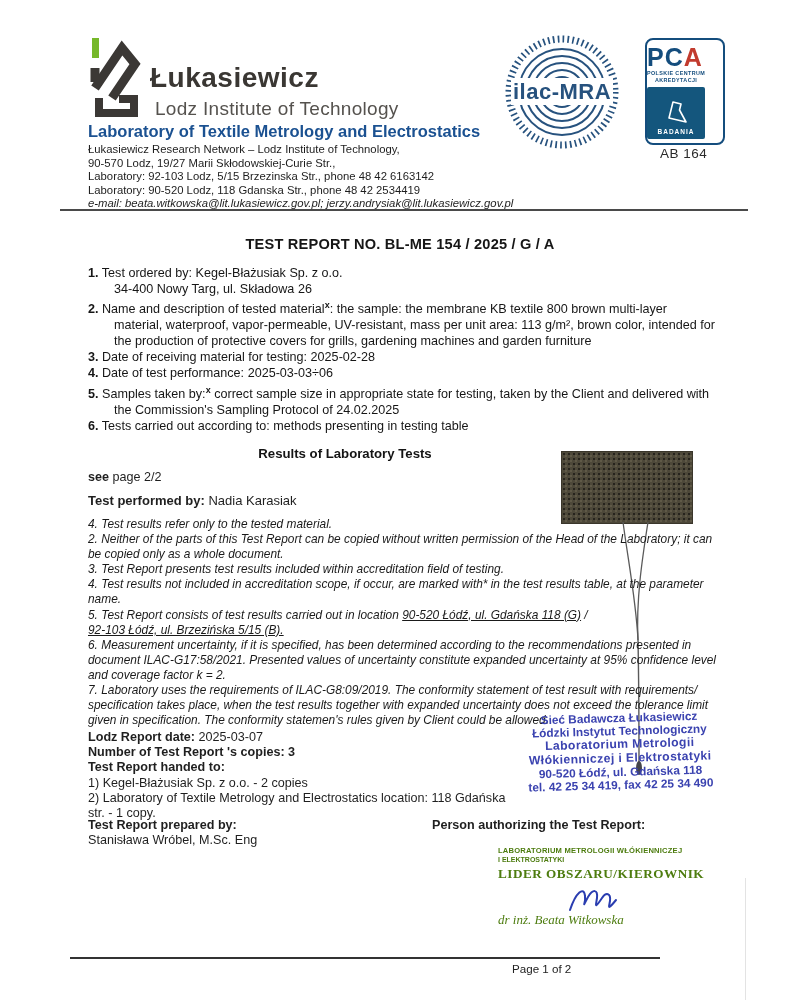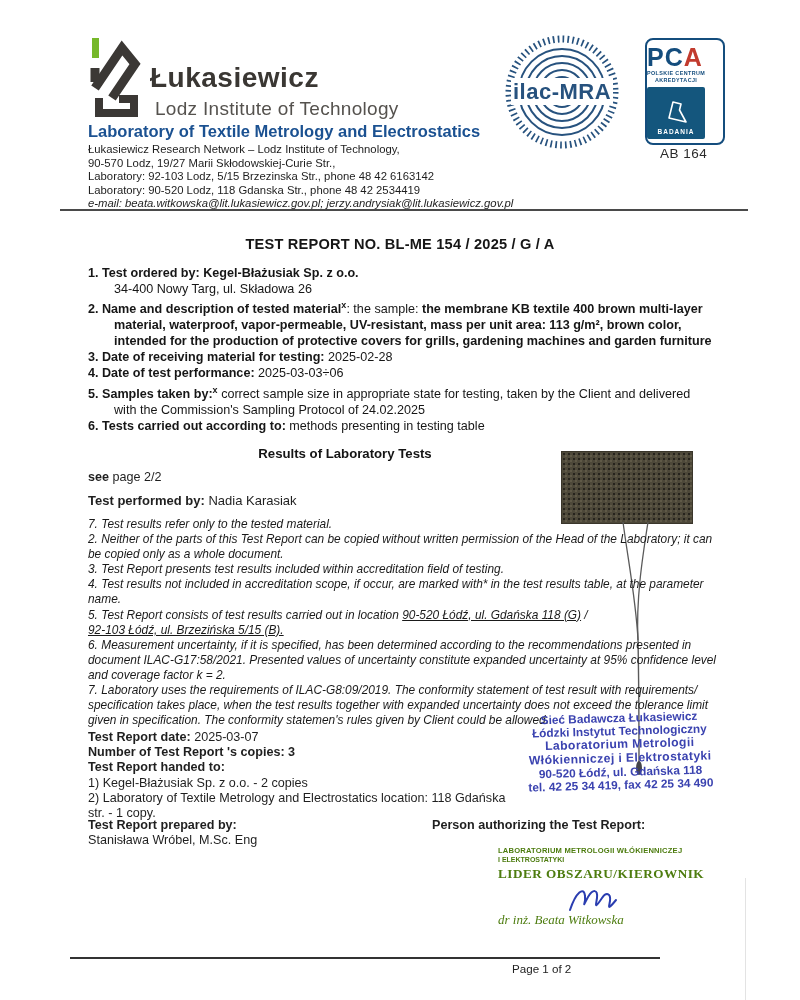--- a/index.html
+++ b/index.html
@@ -21,21 +21,21 @@
   .pca-sub{font-size:5.4px;font-weight:bold;color:#144d7d;line-height:6.5px;text-align:center;letter-spacing:.4px;}
   .pca-badge{width:58px;height:52px;background:#14567d;margin-top:4px;border-radius:2px;
              display:flex;flex-direction:column;align-items:center;justify-content:flex-end;}
   .pca-badge .b-label{font-size:6.5px;color:#fff;font-weight:bold;letter-spacing:1px;margin-bottom:4px;}
   .ab-num{font-size:13.5px;color:#2b2b2b;letter-spacing:.5px;}
   
   .title{font-size:14.6px;font-weight:bold;letter-spacing:.2px;text-align:center;color:#161616;}
   .items{font-size:12.6px;line-height:15.8px;color:#161616;}
   .items p{margin:0 0 .5px 0;padding-left:26px;text-indent:-26px;}
   .items .num{font-weight:bold;}
-  .items b{font-weight:bold;}
+  .items b{font-weight:normal;}
   .items sup{font-size:9px;font-weight:bold;}
   .results-title{font-size:13.2px;font-weight:bold;text-align:center;color:#141414;}
   .seepage{font-size:12.6px;}
   .performed{font-size:13px;}
   .notes{font-size:11.9px;line-height:15.1px;font-style:italic;color:#1a1a1a;}
   .notes p{margin:0;}
   .notes .loc{text-decoration:underline;}
   
   .swatch{width:130px;height:71px;background-color:#4d4839;border:1px solid #3a362b;
           background-image:radial-gradient(circle at 2px 2px,#26231c 1.1px,transparent 1.5px),
@@ -108,21 +108,21 @@
     </div>
   </div>
   <div class="abs ab-num" style="left:660px;top:146px">AB 164</div>
 
   <div class="abs hrule" style="left:60px;top:209px;width:688px"></div>
 
   <div class="abs title" style="left:0;top:236px;width:800px">TEST REPORT NO.  BL-ME 154 / 2025 / G / A</div>
 
   <div class="abs items" style="left:88px;top:266px;width:628px">
     <p><b class="num">1.</b> <b>Test ordered by: Kegel-Błażusiak Sp. z o.o.</b><br><span>34-400 Nowy Targ, ul. Składowa 26</span></p>
-    <p><b class="num">2.</b> <b>Name and description of tested material</b><sup>x</sup><span>: the sample: </span><b>the membrane KB textile 400 brown multi-layer material, waterproof, vapor-permeable, UV-resistant, mass per unit area: 113 g/m², brown color, intended for the production of protective covers for grills, gardening machines and garden furniture</b></p>
+    <p><b class="num">2.</b> <b>Name and description of tested material</b><sup>x</sup><span>: the sample: </span><b>the membrane KB textile 800 brown multi-layer material, waterproof, vapor-permeable, UV-resistant, mass per unit area: 113 g/m², brown color, intended for the production of protective covers for grills, gardening machines and garden furniture</b></p>
     <p><b class="num">3.</b> <b>Date of receiving material for testing:</b> <span>2025-02-28</span></p>
     <p><b class="num">4.</b> <b>Date of test performance:</b> <span>2025-03-03÷06</span></p>
     <p><b class="num">5.</b> <b>Samples taken by:</b><sup>x</sup> <span>correct sample size in appropriate state for testing, taken by the Client and delivered with the Commission's Sampling Protocol of 24.02.2025</span></p>
     <p><b class="num">6.</b> <b>Tests carried out according to:</b> <span>methods presenting in testing table</span></p>
   </div>
 
   <div class="abs results-title" style="left:0;top:446px;width:690px">Results of Laboratory Tests</div>
   <div class="abs seepage" style="left:88px;top:470px">
     <b>see</b><span> page  2/2</span>
   </div>
@@ -133,40 +133,40 @@
   <div class="abs swatch" style="left:561px;top:451px"></div>
 
   <svg class="abs" style="left:560px;top:520px" width="120" height="265" viewBox="0 0 120 265">
     <path d="M63 2 C68 40 76 80 78 120" fill="none" stroke="#5a5a5a" stroke-width="1.3"></path>
     <path d="M88 2 C82 40 76 80 78 120" fill="none" stroke="#5a5a5a" stroke-width="1.3"></path>
     <path d="M78 120 C79 170 79 215 79 244" fill="none" stroke="#5a5a5a" stroke-width="1.4"></path>
     <ellipse cx="79" cy="248" rx="3" ry="7" fill="#44444a"></ellipse>
   </svg>
 
   <div class="abs notes" style="left:88px;top:517px;width:632px">
-    <p>7.  Test results refer only to the tested material.</p>
+    <p>4.  Test results refer only to the tested material.</p>
     <p>2.  Neither of the parts of this Test Report can be copied without written permission of the Head of the Laboratory; it can be copied only as a whole document.</p>
     <p>3.  Test Report presents test results  included within accreditation  field of testing.</p>
     <p>4.  Test results not included in accreditation scope, if occur, are marked with* in the test results table, at the parameter name.</p>
     <p><span>5.  Test Report consists of test results carried out in location </span><span class="loc">90-520 Łódź, ul. Gdańska 118 (G)</span><span> / </span><br><span class="loc">92-103 Łódź, ul. Brzezińska 5/15 (B).</span></p>
     <p>6.  Measurement uncertainty, if it is specified, has been determined according to the recommendations presented in document ILAC-G17:58/2021. Presented values of uncertainty constitute expanded uncertainty at 95% confidence level  and coverage factor k = 2.</p>
     <p>7.  Laboratory uses the requirements of ILAC-G8:09/2019. The conformity statement of test result with requirements/ specification takes place, when the test results together with expanded uncertainty does not exceed the tolerance limit given in specification. The conformity statemen's rules given by Client could be allowed.</p>
   </div>
 
   <div class="abs addr-stamp" style="left:492px;top:712px">
     <div class="l1">Sieć Badawcza Łukasiewicz</div>
     <div class="l1">Łódzki Instytut Technologiczny</div>
     <div class="l2">Laboratorium Metrologii</div>
     <div class="l2">Włókienniczej i Elektrostatyki</div>
     <div class="l1">90-520 Łódź, ul. Gdańska 118</div>
     <div class="l1">tel. 42 25 34 419, fax 42 25 34 490</div>
   </div>
 
   <div class="abs meta" style="left:88px;top:730px;width:420px">
-    <p><b>Test Report date:</b><span> 2025-03-07</span></p>
+    <p><b>Lodz Report date:</b><span> 2025-03-07</span></p>
     <p><b>Number of Test Report 's copies: 3</b></p>
     <p><b>Test Report handed to:</b></p>
     <p>1) Kegel-Błażusiak Sp. z o.o. - 2 copies</p>
     <p>2) Laboratory of Textile Metrology and Electrostatics location: 118 Gdańska str. - 1 copy.</p>
   </div>
 
   <div class="abs meta" style="left:88px;top:818px">
     <p><b>Test Report prepared by:</b></p>
     <p>Stanisława Wróbel, M.Sc. Eng</p>
   </div>

